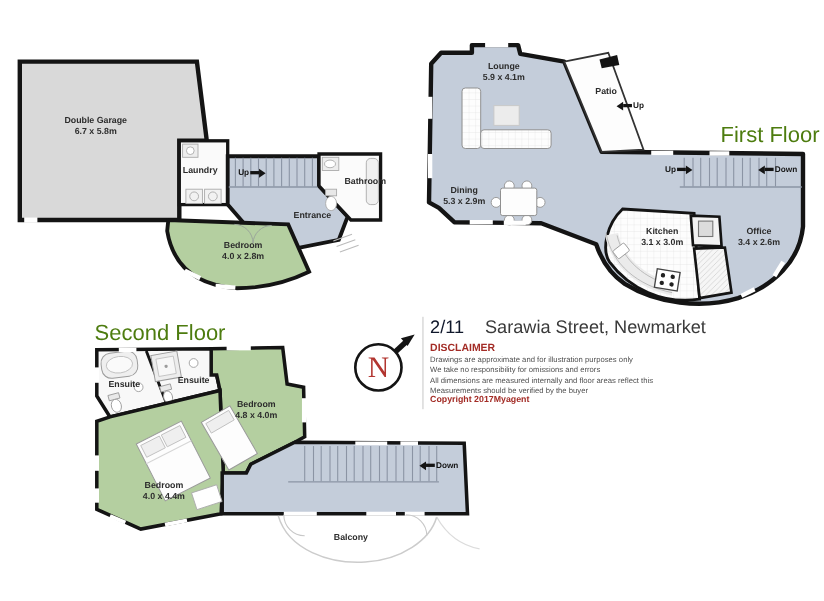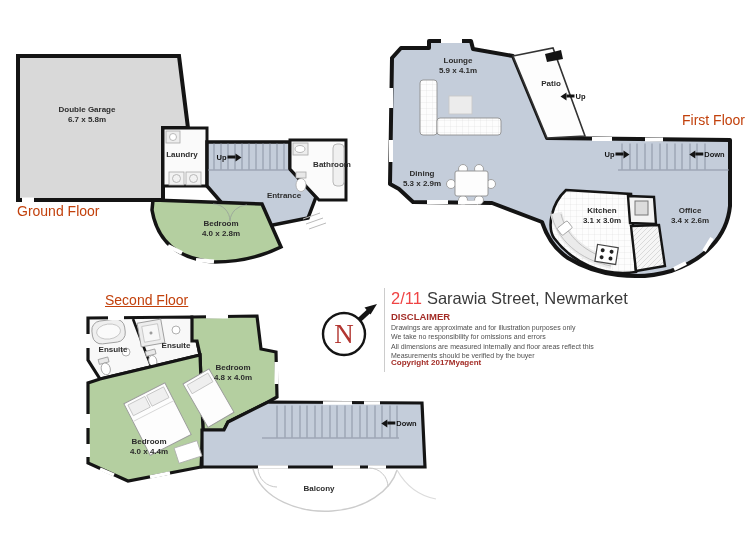--- a/index.html
+++ b/index.html
@@ -1,31 +1,31 @@
 <!DOCTYPE html>
 <html><head>
 <meta charset="utf-8">
 <style>
   html,body{margin:0;padding:0;background:#fff;}
   .stage{position:relative;width:749px;height:546px;background:#ffffff;overflow:hidden;
          font-family:"Liberation Sans",sans-serif;}
   .stage svg{position:absolute;left:0;top:0;}
   .lbl{position:absolute;transform:translate(-50%,-50%);text-align:center;
        font-weight:bold;font-size:8px;line-height:1.28;color:#2c2c2c;white-space:nowrap;}
-  .ftitle{position:absolute;font-size:14px;color:#c2410c;white-space:nowrap;}
+  .ftitle{position:absolute;font-size:20px;color:#4d7c0f;white-space:nowrap;}
   .dir{position:absolute;transform:translate(-50%,-50%);display:inline-flex;align-items:center;
        gap:1px;font-weight:bold;font-size:7.5px;color:#141414;white-space:nowrap;}
   .arrR,.arrL{display:inline-flex;align-items:center;}
   .arrR .shaft,.arrL .shaft{width:8px;height:3px;background:#141414;display:inline-block;}
   .arrR .head{width:0;height:0;border-left:6px solid #141414;border-top:4px solid transparent;
               border-bottom:4px solid transparent;display:inline-block;}
   .arrL .head{width:0;height:0;border-right:6px solid #141414;border-top:4px solid transparent;
               border-bottom:4px solid transparent;display:inline-block;}
   .addr{position:absolute;left:391px;top:289px;font-size:16.5px;color:#3a3a3a;white-space:nowrap;}
-  .addr .unit{color:#ef4444;margin-right:5px;}
+  .addr .unit{color:#0f172a;margin-right:19px;}
   .disc-title{position:absolute;left:391px;top:311px;font-size:9.5px;font-weight:bold;color:#a32c26;}
   .disc-lines{position:absolute;left:391px;top:323px;font-size:7px;line-height:9.3px;color:#4f4f4f;white-space:nowrap;}
   .copyright{position:absolute;left:391px;top:358px;font-size:8px;font-weight:bold;color:#a32c26;white-space:nowrap;}
   .copyright .agency{margin-left:0;}
   .vline{position:absolute;left:384px;top:288px;width:1px;height:84px;background:#cccccc;}
 </style>
 </head>
 <body>
 
 <div class="stage">
@@ -232,21 +232,20 @@
   </g>
 
   <g>
     <line x1="356" y1="323" x2="369" y2="311" stroke="#141414" stroke-width="5"></line>
     <polygon points="377,304 370.5,314.5 364.5,307.5" fill="#141414"></polygon>
     <circle cx="344" cy="334" r="21" fill="#ffffff" stroke="#141414" stroke-width="2.4"></circle>
     <text x="344" y="343" text-anchor="middle" font-family="Liberation Serif, serif" font-size="27" fill="#b23530">N</text>
   </g>
 </svg>
 
-<div class="ftitle" style="left:17px;top:203px;">Ground Floor</div>
 <div class="lbl" style="left:87px;top:115px;">
   <div>Double Garage</div>
   <div>6.7 x 5.8m</div>
 </div>
 <div class="lbl" style="left:182px;top:155px;">Laundry</div>
 <div class="dir" style="left:229px;top:157px;">
   <span>Up</span>
   <span class="arrR">
         <i class="shaft"></i>
         <i class="head"></i>
@@ -292,21 +291,21 @@
 </div>
 <div class="lbl" style="left:602px;top:216px;">
   <div>Kitchen</div>
   <div>3.1 x 3.0m</div>
 </div>
 <div class="lbl" style="left:690px;top:216px;">
   <div>Office</div>
   <div>3.4 x 2.6m</div>
 </div>
 
-<div class="ftitle" style="left:105px;top:292px;text-decoration:underline;">Second Floor</div>
+<div class="ftitle" style="left:86px;top:292px;">Second Floor</div>
 <div class="lbl" style="left:113px;top:350px;">Ensuite</div>
 <div class="lbl" style="left:176px;top:346px;">Ensuite</div>
 <div class="lbl" style="left:233px;top:373px;">
   <div>Bedroom</div>
   <div>4.8 x 4.0m</div>
 </div>
 <div class="lbl" style="left:149px;top:447px;">
   <div>Bedroom</div>
   <div>4.0 x 4.4m</div>
 </div>

